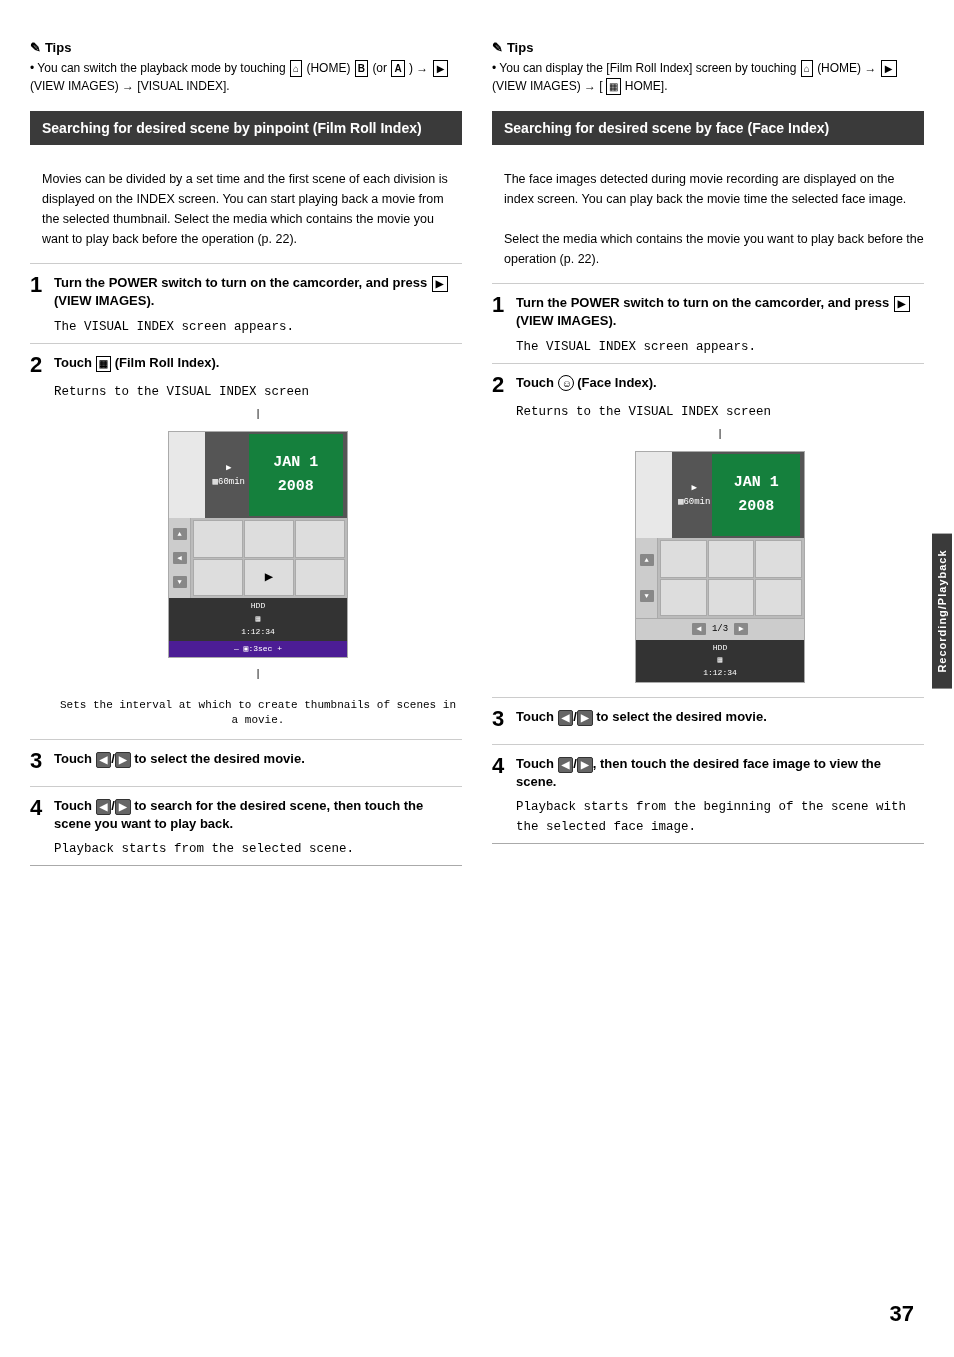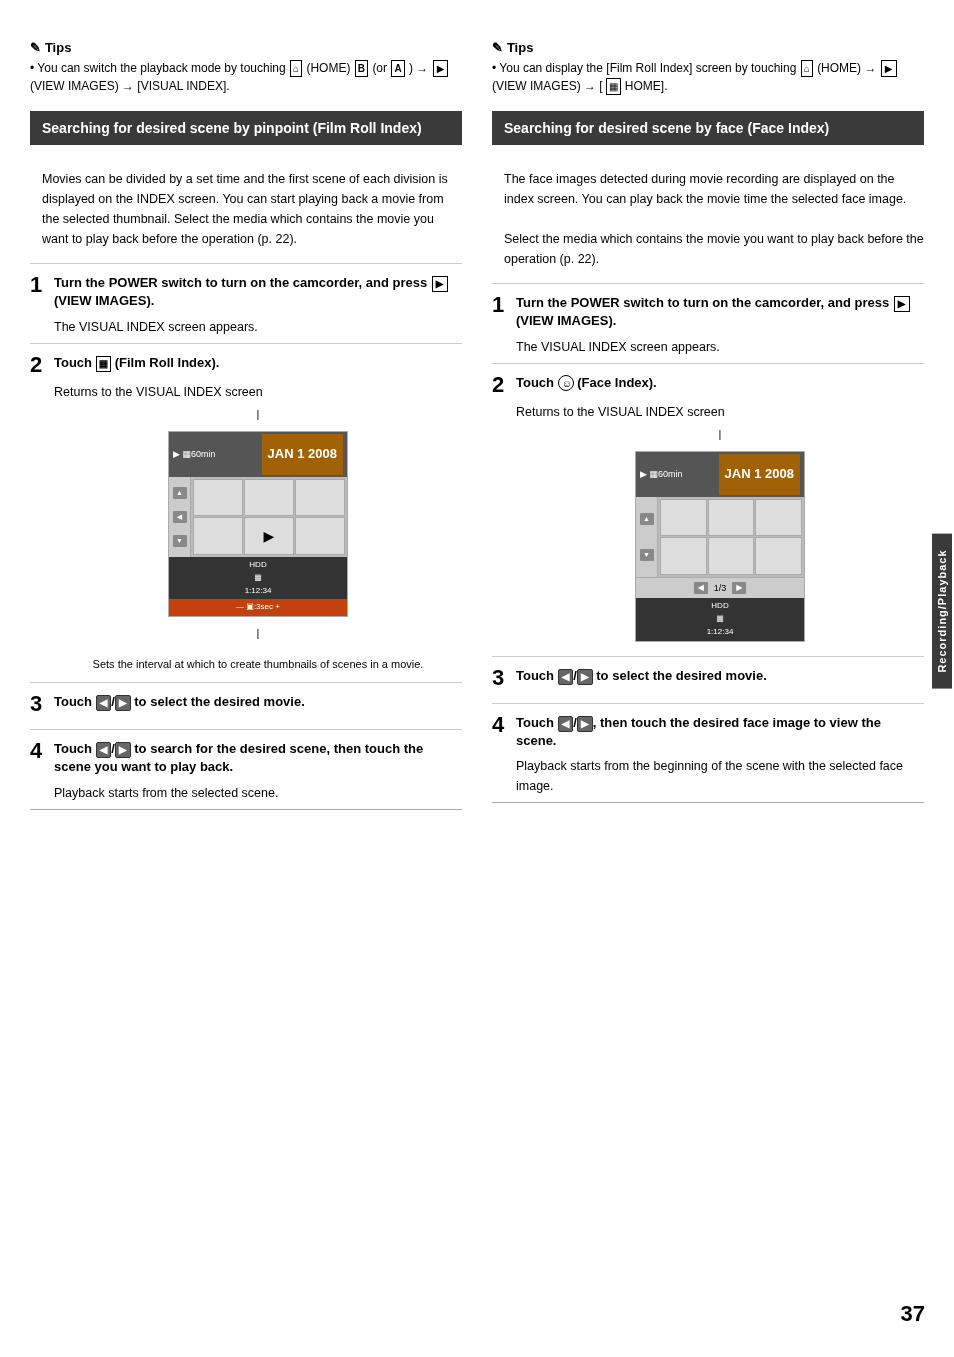--- a/index.html
+++ b/index.html
@@ -74,44 +74,46 @@
     .step-title {
       font-size: 13px;
       font-weight: bold;
       line-height: 1.4;
     }
     .step-body {
       font-size: 12.5px;
       line-height: 1.6;
       padding-left: 24px;
       padding-bottom: 6px;
+      font-family: Liberation Mono, monospace;
     }
     .screen-diagram {
       border: 1px solid #aaa;
       width: 180px;
       margin: 8px auto;
       background: #e8e8e8;
       position: relative;
       overflow: hidden;
     }
     .screen-top-bar {
       background: #555;
       color: #fff;
       font-size: 9px;
       padding: 2px 4px;
       display: flex;
       justify-content: space-between;
       align-items: center;
+      margin-left: 36px;
     }
     .screen-date {
-      background: #a16207;
-      color: #fff;
-      font-size: 13px;
-      font-weight: bold;
-      padding: 10px 6px;
+      background: #15803d;
+      color: #fff;
+      font-size: 15px;
+      font-weight: bold;
+      padding: 17px 6px;
     }
     .screen-content {
       display: flex;
       height: 80px;
     }
     .screen-sidebar {
       width: 22px;
       background: #ccc;
       display: flex;
       flex-direction: column;
@@ -148,40 +150,40 @@
       background: #333;
       color: #fff;
       font-size: 8px;
       padding: 2px 4px;
       display: flex;
       justify-content: space-between;
       align-items: center;
       flex-direction: column;
     }
     .screen-bottom-controls {
-      background: #c2410c;
+      background: #4c1d95;
       padding: 2px 4px;
       display: flex;
       gap: 4px;
       align-items: flex-start;
       justify-content: center;
       font-size: 8px;
       color: #fff;
     }
     .diagram-label {
       font-size: 11px;
       line-height: 1.4;
       text-align: center;
       margin-top: 14px;
       margin-bottom: 4px;
     }
     .bottom-page-num {
       position: absolute;
       bottom: 30px;
-      right: 29px;
+      right: 40px;
       font-size: 22px;
       font-weight: bold;
     }
     .side-label-wrapper {
       position: absolute;
       right: 0;
       top: 45%;
       transform: translateY(-50%);
       width: 22px;
     }

